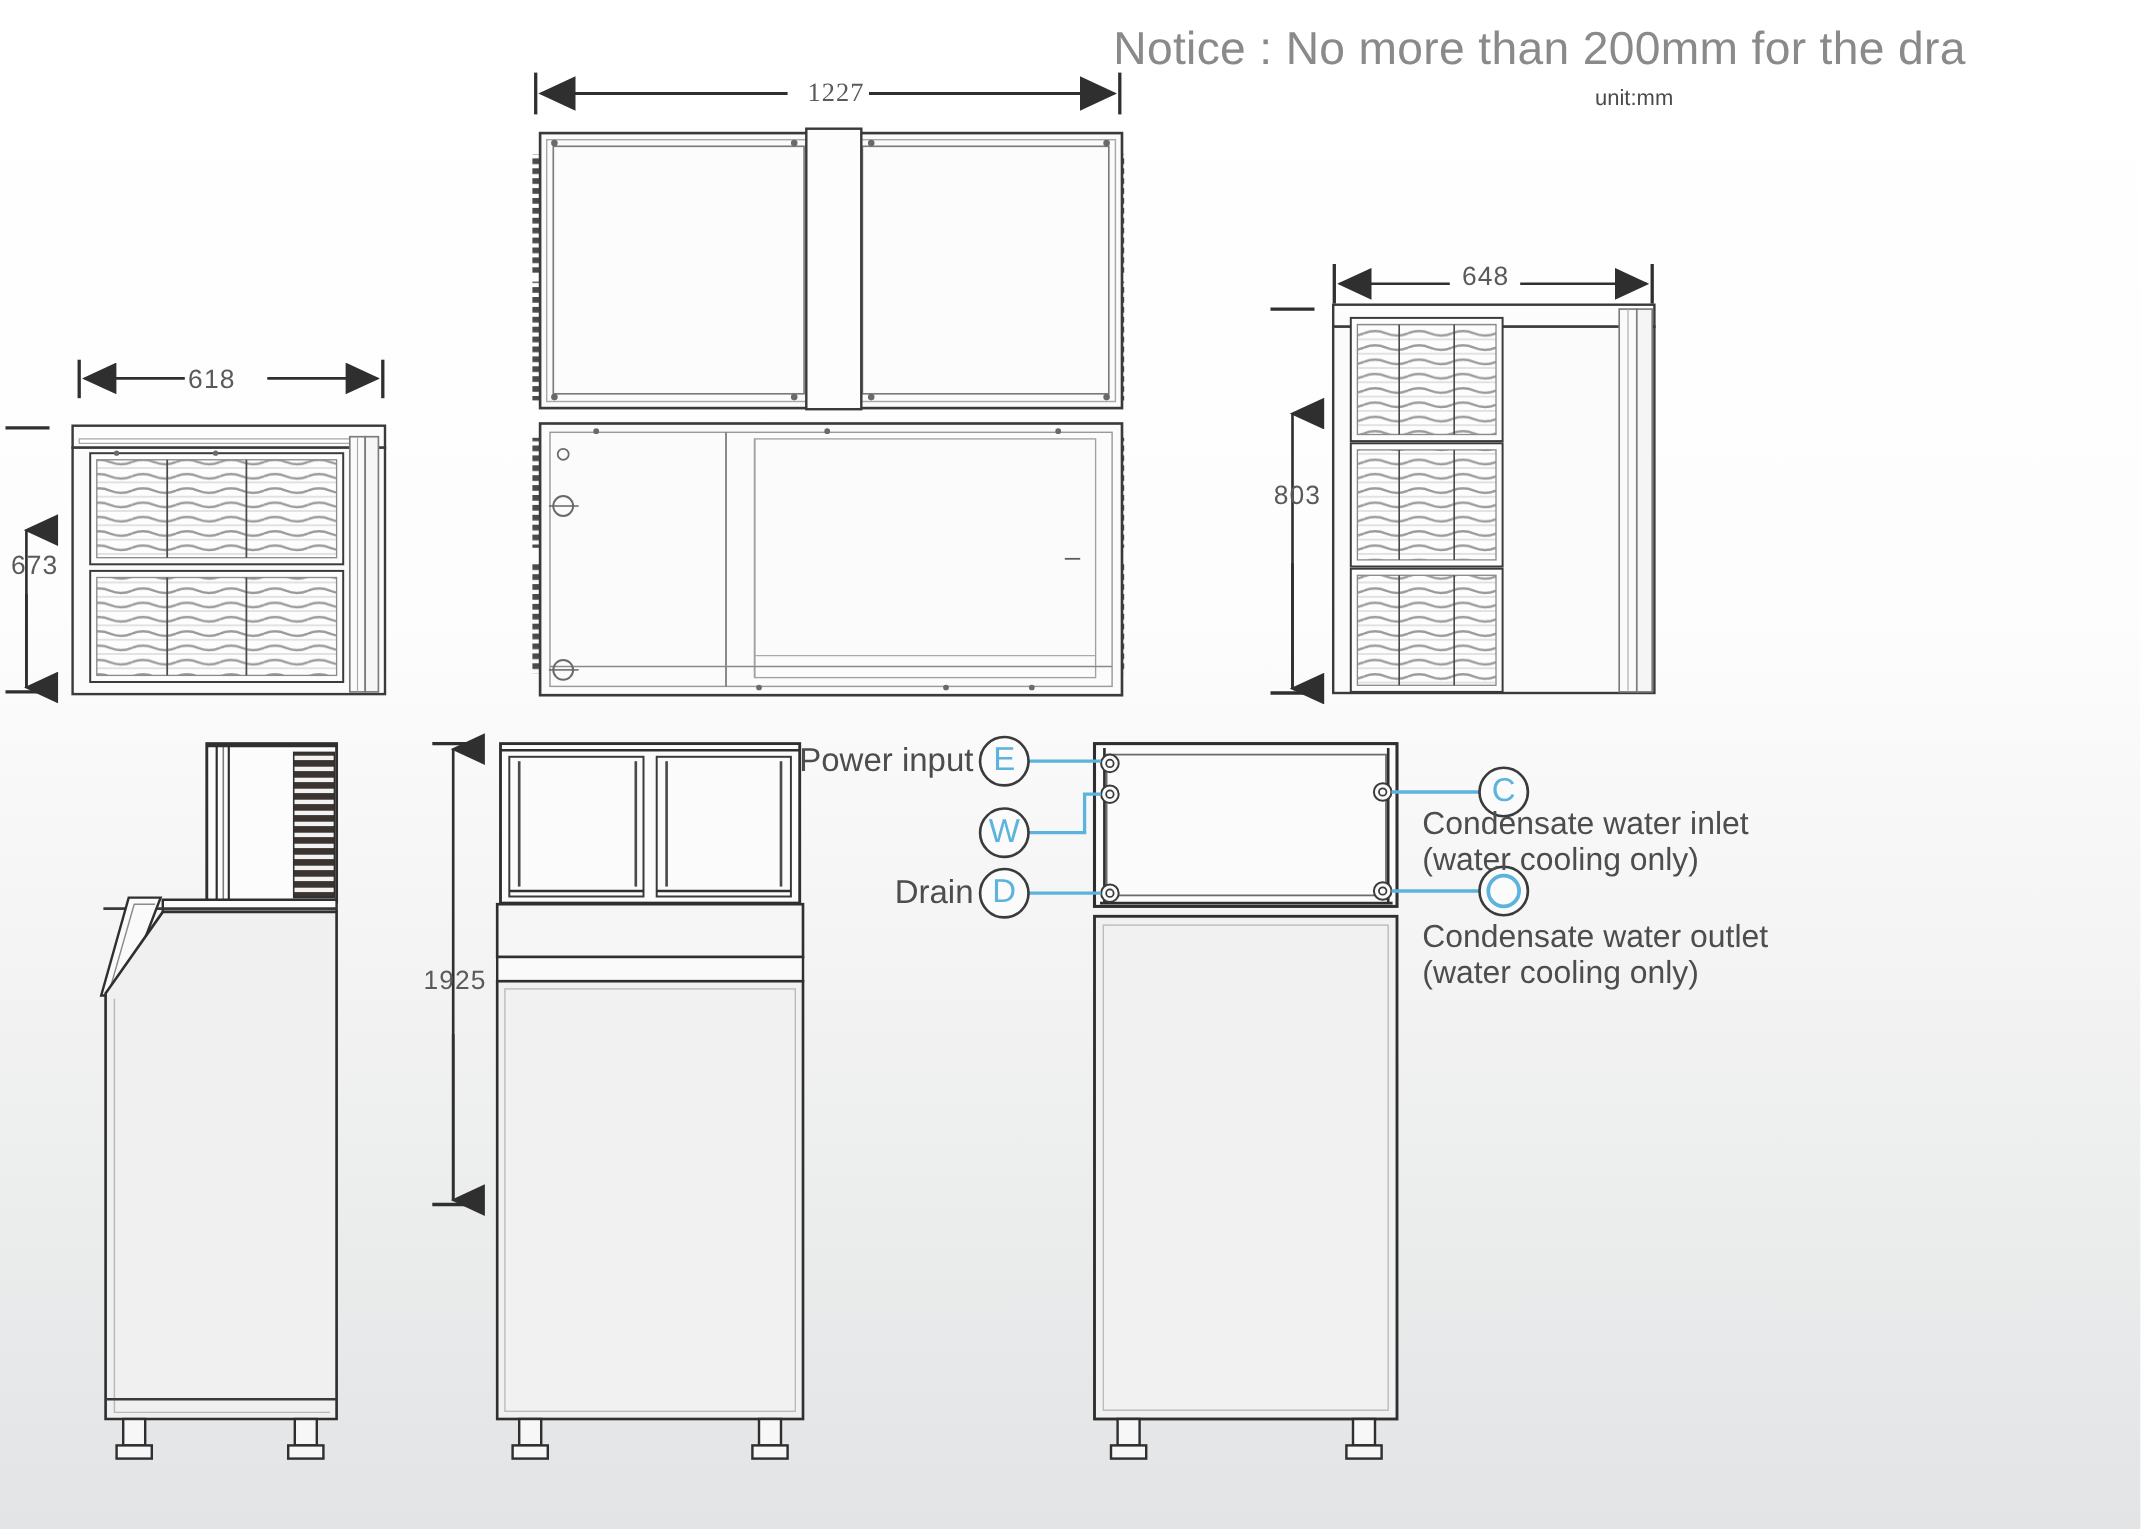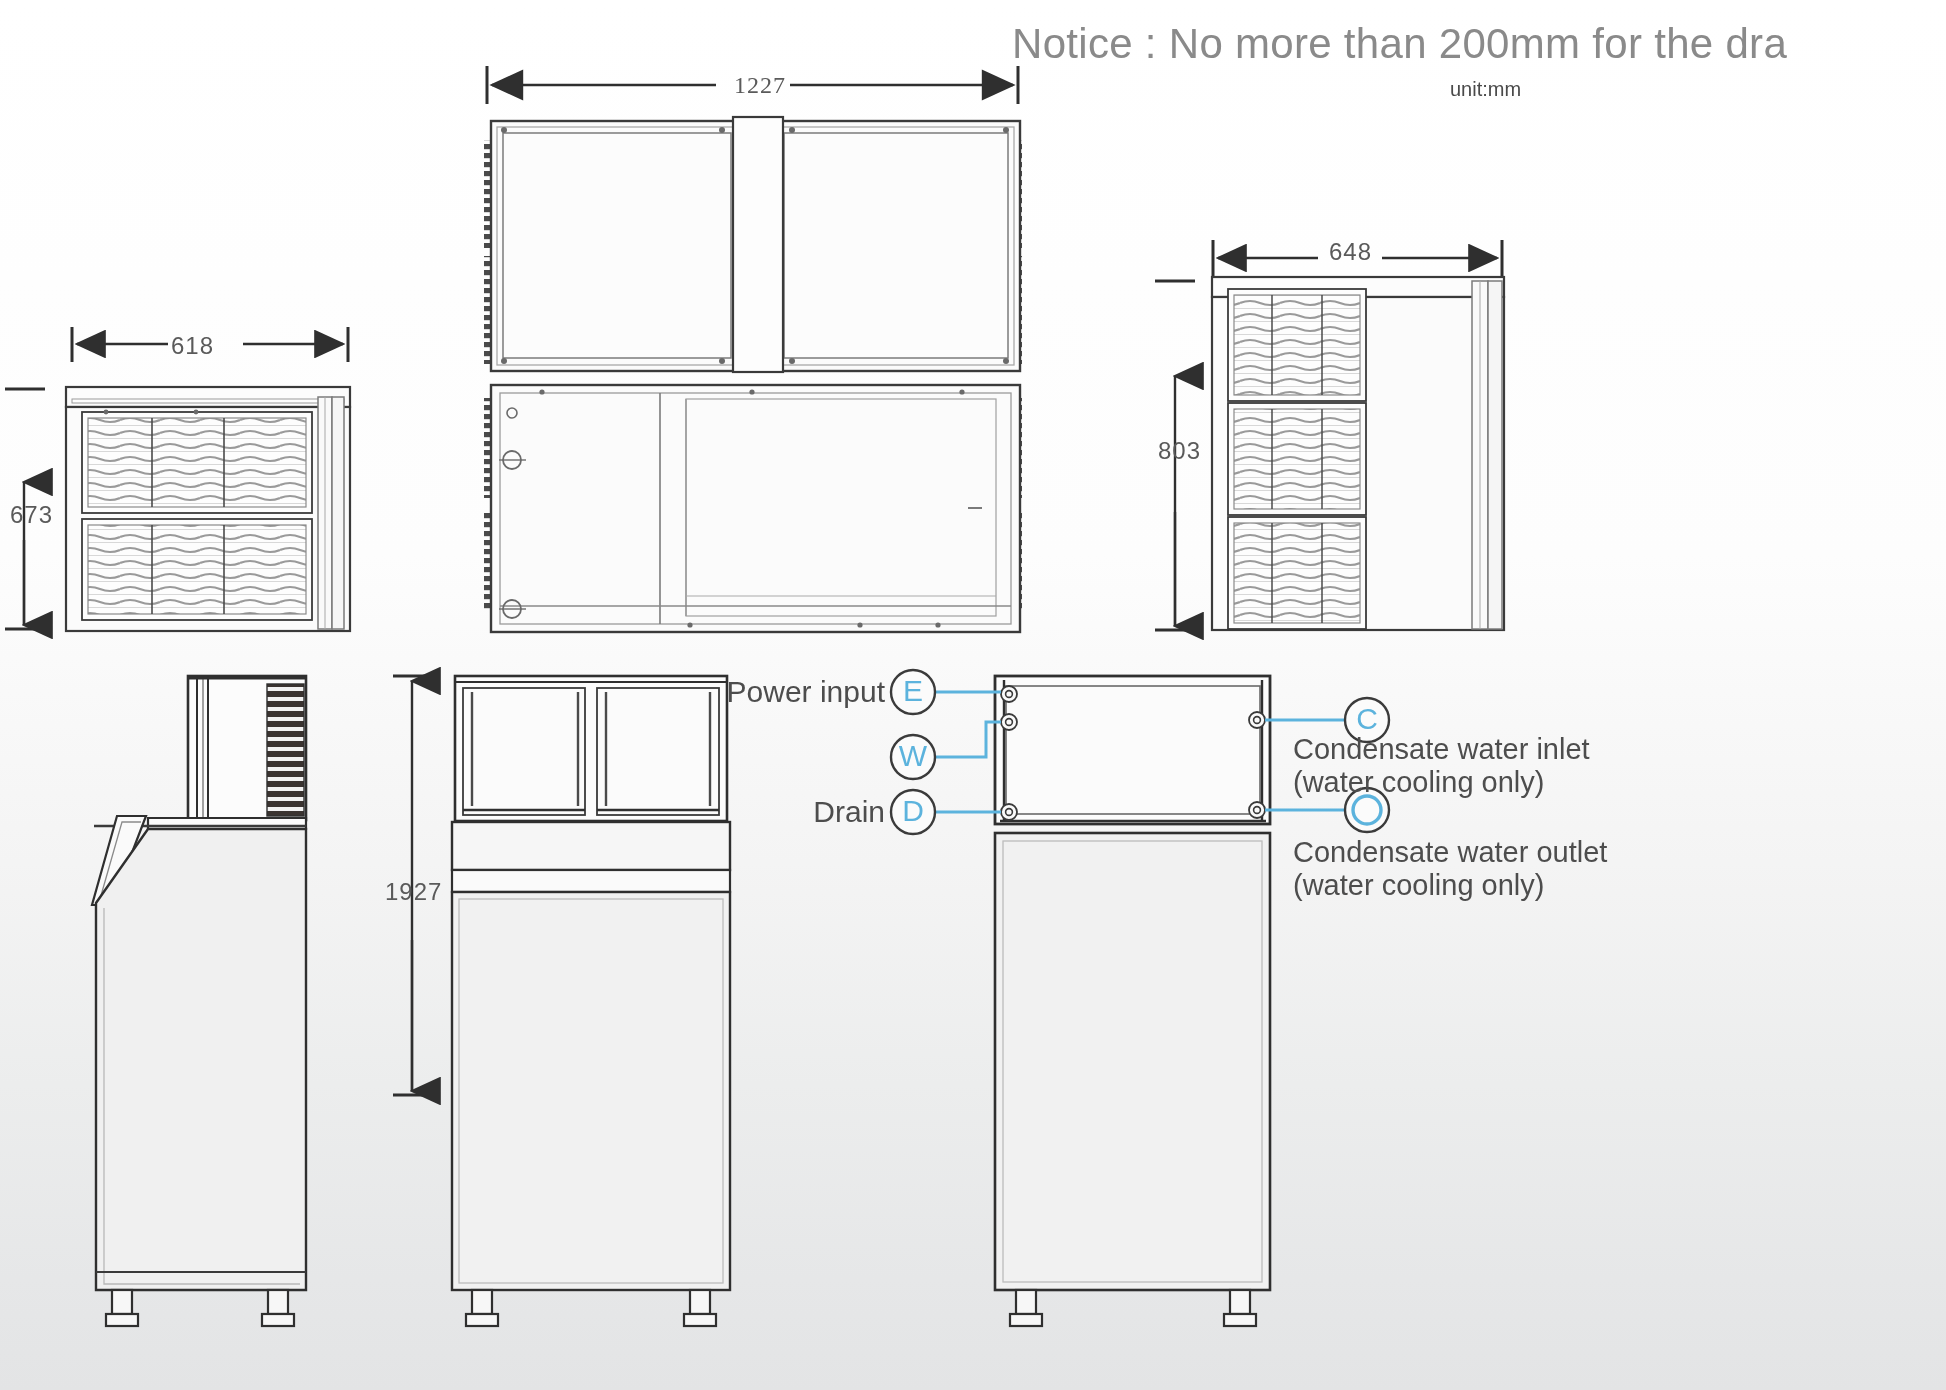--- a/index.html
+++ b/index.html
@@ -393,21 +393,21 @@
   <div class="txt dim" style="left:734px; top:72px;font-family:Liberation Serif, serif;">1227</div>
 
   <div class="txt dim" style="left:171px; top:332px;">618</div>
 
   <div class="txt dim" style="left:10px; top:501px;">673</div>
 
   <div class="txt dim" style="left:1329px; top:238px;">648</div>
 
   <div class="txt dim" style="left:1158px; top:437px;">803</div>
 
-  <div class="txt dim" style="left:385px; top:878px;">1927</div>
+  <div class="txt dim" style="left:385px; top:878px;">1925</div>
 
   <div class="txt callout-label" style="left:540px; top:674px; width:345px; text-align:right;">Power input</div>
   <div class="txt callout-label" style="left:540px; top:794px; width:345px; text-align:right;">Drain</div>
 
   <div class="txt" style="left:893px; top:674px; width:40px; text-align:center; font-size:30px; color:#5cb3dd;">E</div>
   <div class="txt" style="left:893px; top:739px; width:40px; text-align:center; font-size:30px; color:#5cb3dd;">W</div>
   <div class="txt" style="left:893px; top:794px; width:40px; text-align:center; font-size:30px; color:#5cb3dd;">D</div>
   <div class="txt" style="left:1347px; top:702px; width:40px; text-align:center; font-size:30px; color:#5cb3dd;">C</div>
 
   <div class="txt callout-label right" style="left:1293px; top:732px;">Condensate water inlet</div>

